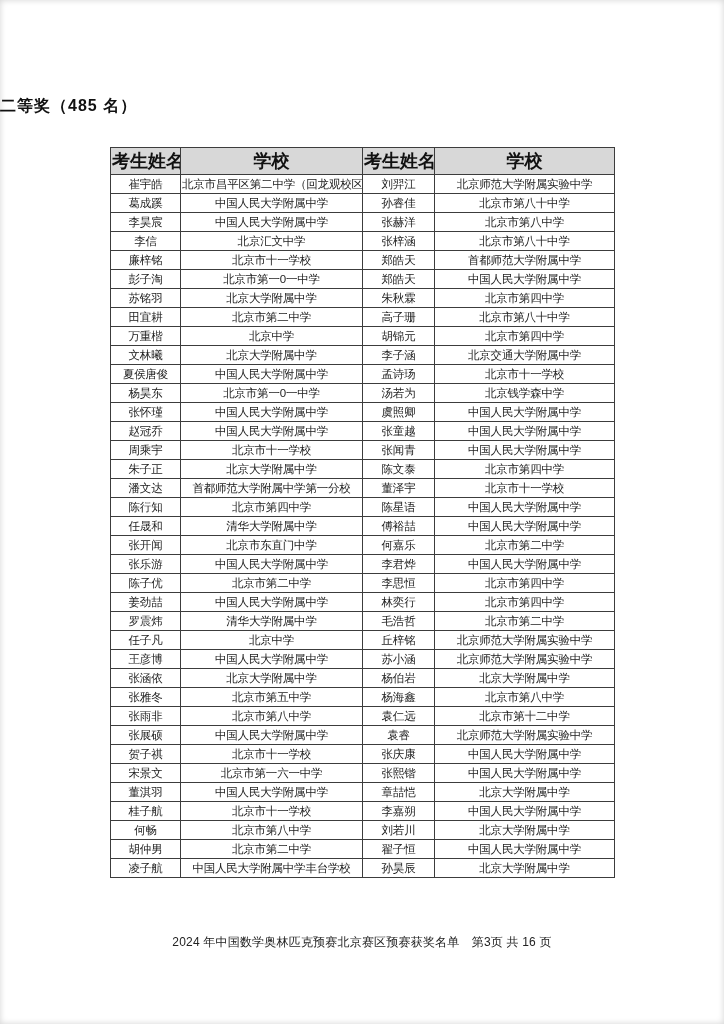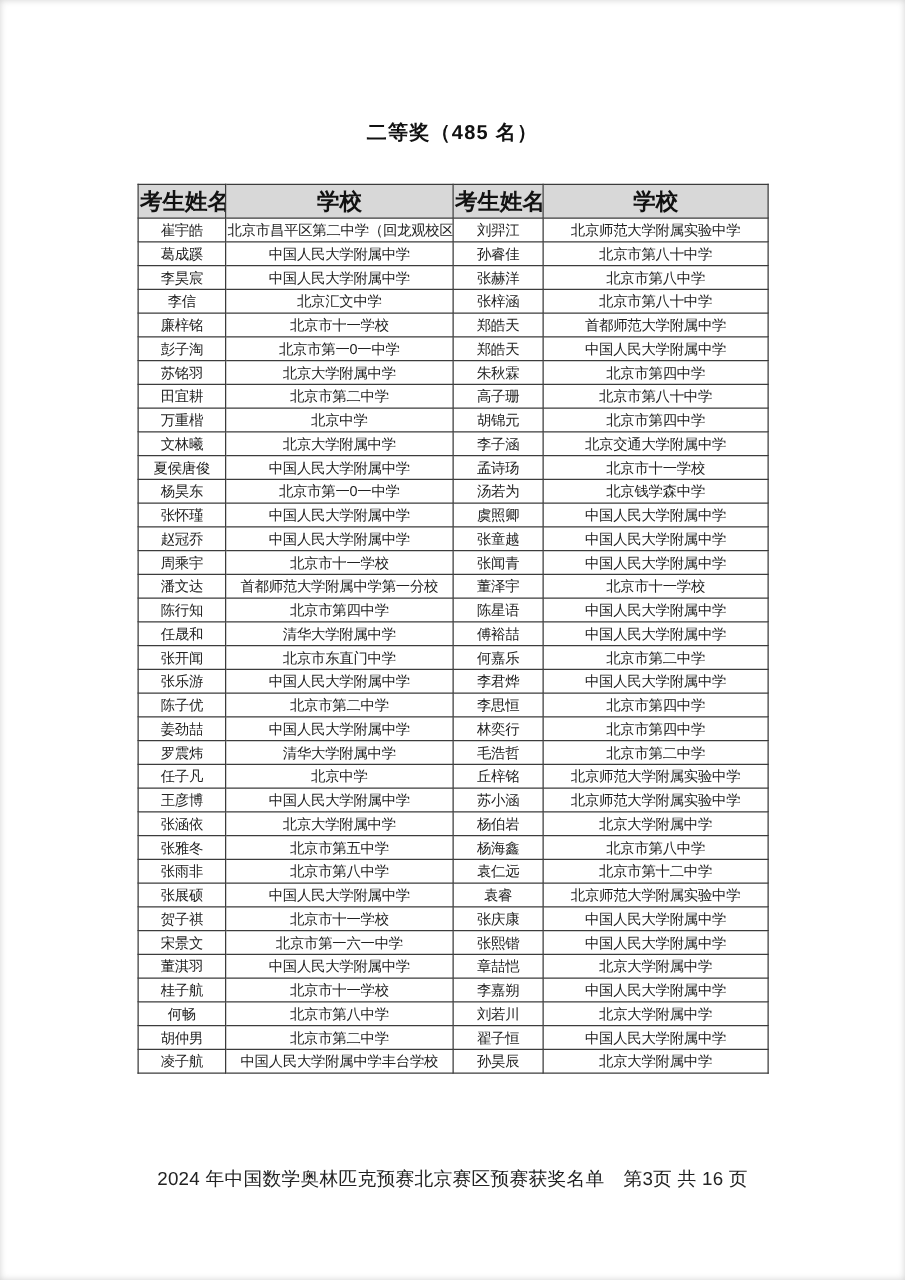--- a/index.html
+++ b/index.html
@@ -16,21 +16,20 @@
     background: #ffffff;
     box-shadow: inset 0 0 6px rgba(0,0,0,0.18);
     overflow: hidden;
     color: #1f1f1f;
   }
   .doc-title {
     position: absolute;
     top: 96px;
     left: 0;
     width: 100%;
-    text-align: center;
     font-size: 16px;
     font-weight: bold;
     letter-spacing: 1px;
     color: #111;
   }
   table.results {
     position: absolute;
     top: 147px;
     left: 110px;
     width: 504px;
@@ -61,21 +60,21 @@
   col.c-name { width: 70px; }
   col.c-school1 { width: 182px; }
   col.c-name2 { width: 72px; }
   col.c-school2 { width: 180px; }
   .doc-footer {
     position: absolute;
     top: 934px;
     left: 0;
     width: 100%;
     text-align: center;
-    font-size: 15px;
+    font-size: 12px;
     color: #222;
     letter-spacing: 0.2px;
   }
 </style>
 </head>
 <body>
 
 <div class="page">
 
   <div class="doc-title">二等奖（485 名）</div>
@@ -180,20 +179,26 @@
           <td>张童越</td>
           <td>中国人民大学附属中学</td>
         </tr>
         <tr>
           <td>周乘宇</td>
           <td>北京市十一学校</td>
           <td>张闻青</td>
           <td>中国人民大学附属中学</td>
         </tr>
         <tr>
+          <td>朱子正</td>
+          <td>北京大学附属中学</td>
+          <td>陈文泰</td>
+          <td>北京市第四中学</td>
+        </tr>
+        <tr>
           <td>潘文达</td>
           <td>首都师范大学附属中学第一分校</td>
           <td>董泽宇</td>
           <td>北京市十一学校</td>
         </tr>
         <tr>
           <td>陈行知</td>
           <td>北京市第四中学</td>
           <td>陈星语</td>
           <td>中国人民大学附属中学</td>

